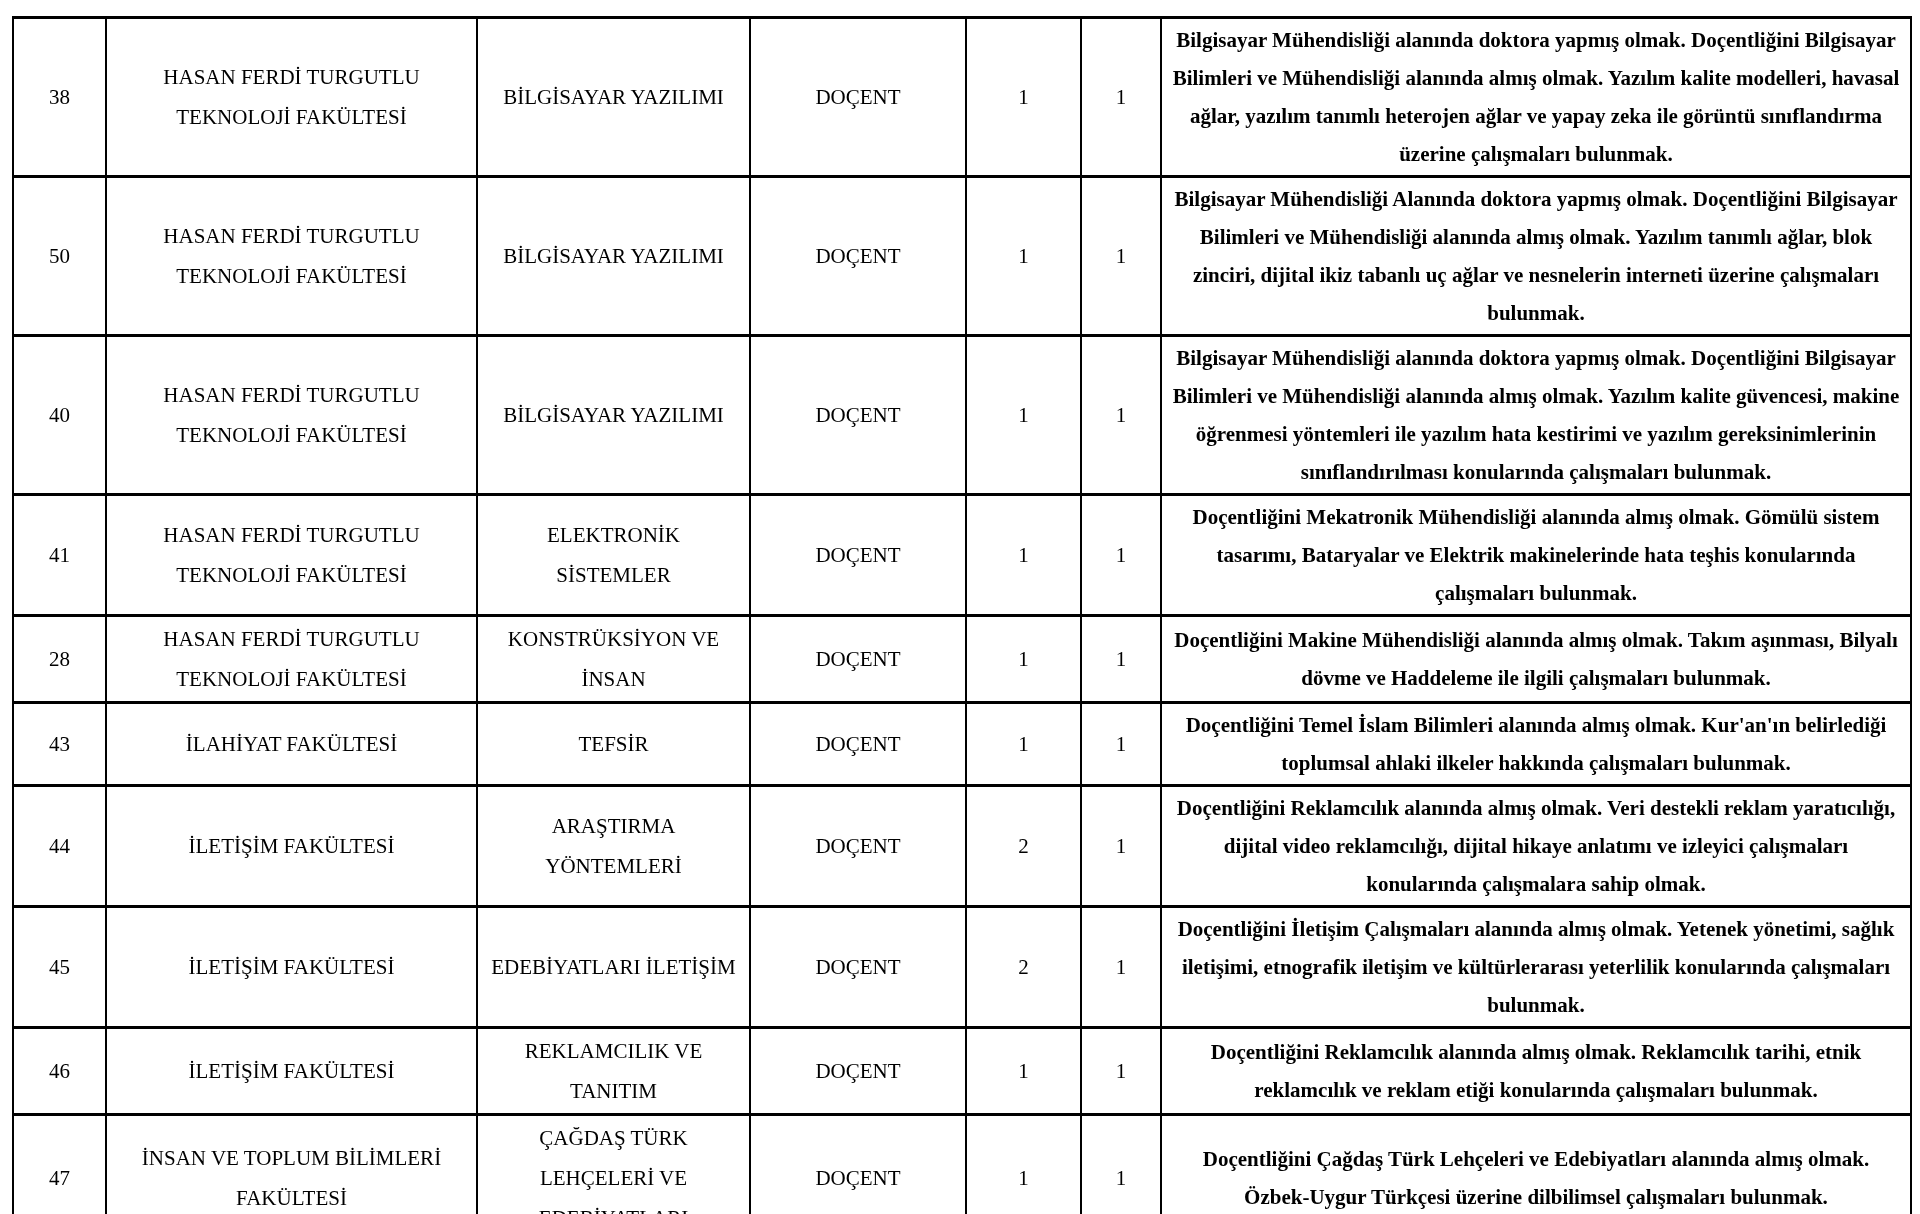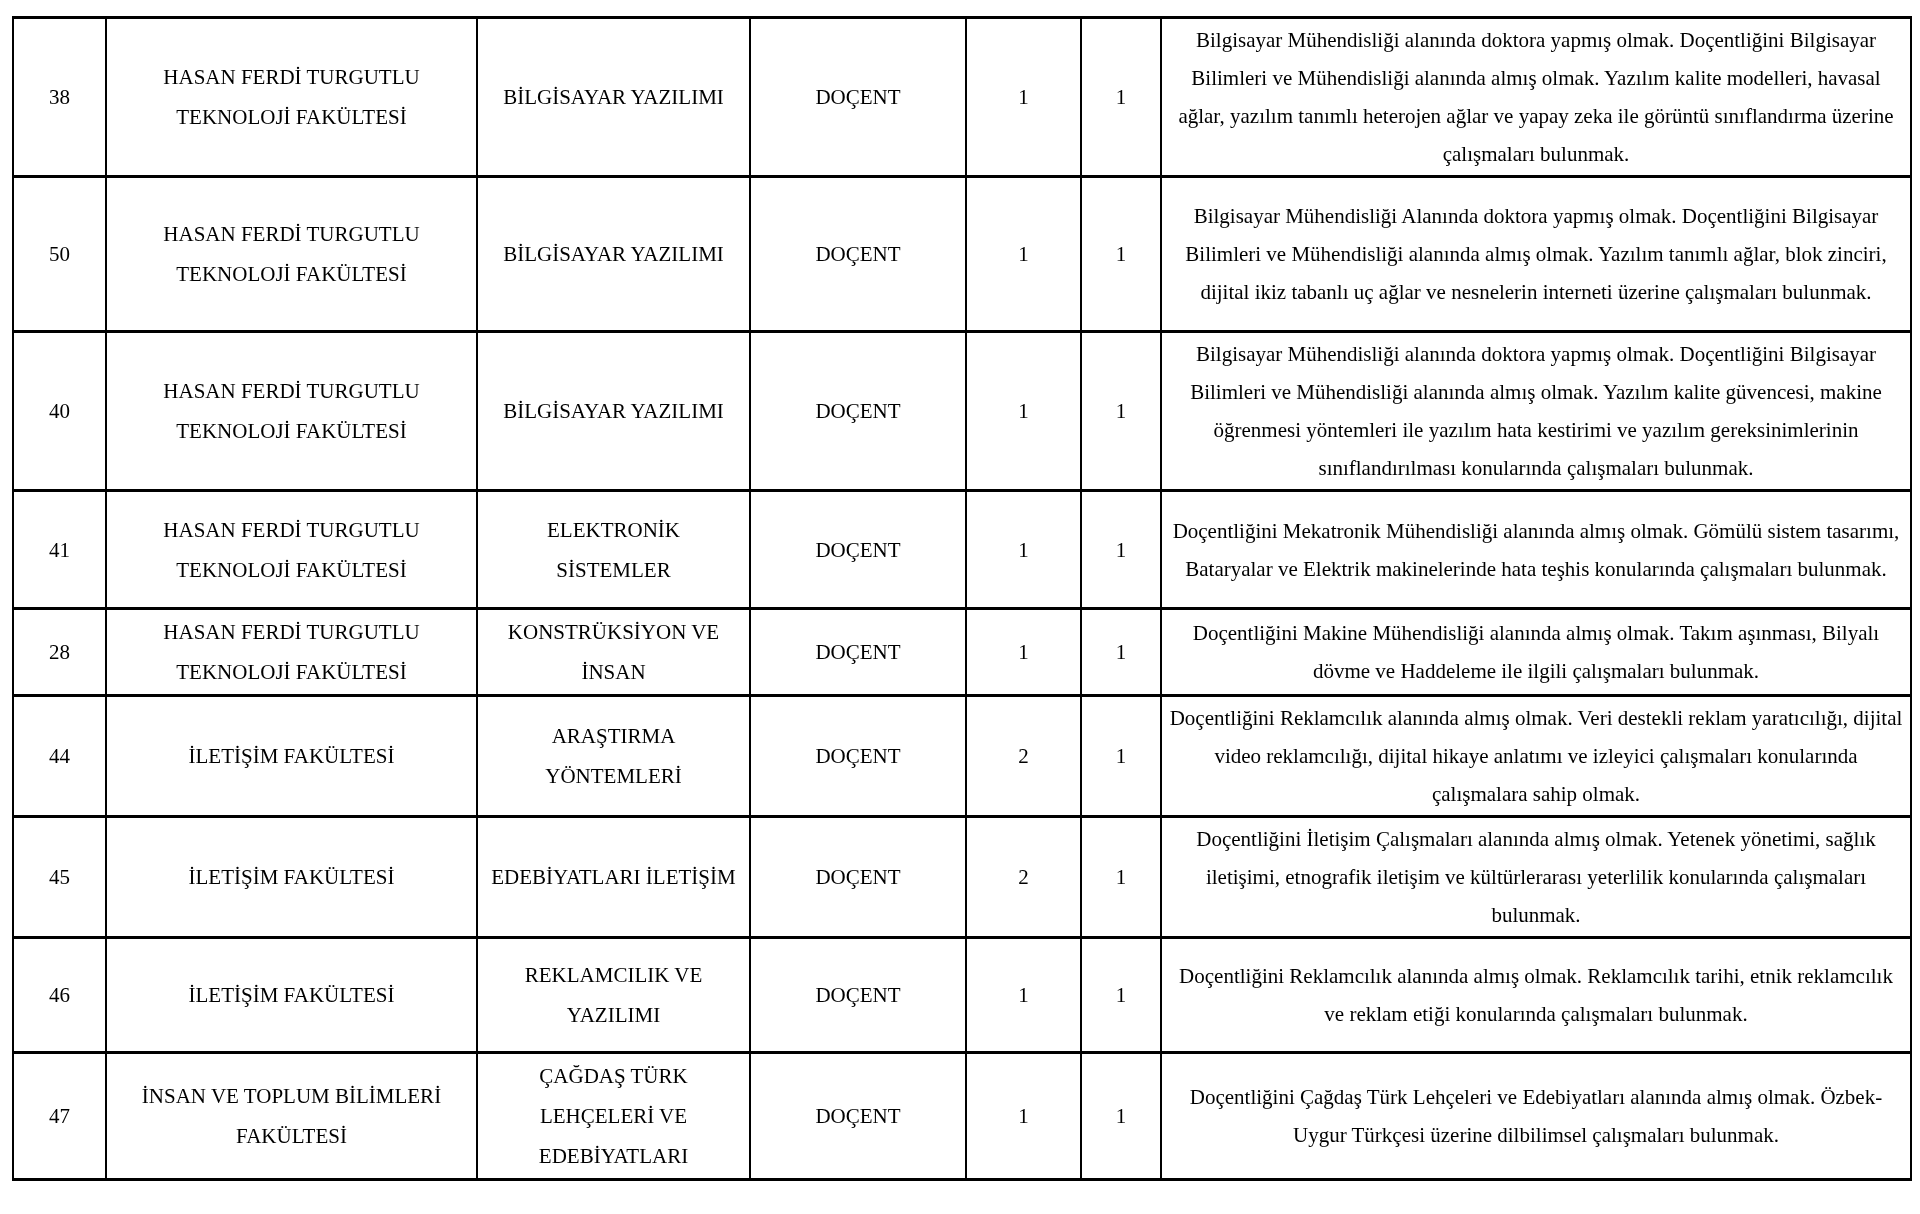--- a/index.html
+++ b/index.html
@@ -57,20 +57,21 @@
   td.cell-caps {
     white-space: pre-line;
     line-height: 40px;
   }
   td.cell-num {
     line-height: 40px;
   }
   td.cell-desc {
     line-height: 38px;
     padding: 2px 8px;
+    font-weight: bold;
   }
 </style>
 </head>
 <body>
 
 <div class="page">
   <table class="positions">
     <colgroup>
       <col class="c-no">
         <col class="c-fac">
@@ -127,20 +128,29 @@
         <td class="cell-caps">HASAN FERDİ TURGUTLU
 TEKNOLOJİ FAKÜLTESİ</td>
         <td class="cell-caps">KONSTRÜKSİYON VE
 İNSAN</td>
         <td class="cell-num">DOÇENT</td>
         <td class="cell-num">1</td>
         <td class="cell-num">1</td>
         <td class="cell-desc">Doçentliğini Makine Mühendisliği alanında almış olmak. Takım aşınması, Bilyalı dövme ve Haddeleme ile ilgili çalışmaları bulunmak.</td>
       </tr>
       <tr>
+        <td class="cell-num">43</td>
+        <td class="cell-caps">İLAHİYAT FAKÜLTESİ</td>
+        <td class="cell-caps">TEFSİR</td>
+        <td class="cell-num">DOÇENT</td>
+        <td class="cell-num">1</td>
+        <td class="cell-num">1</td>
+        <td class="cell-desc">Doçentliğini Temel İslam Bilimleri alanında almış olmak. Kur'an'ın belirlediği toplumsal ahlaki ilkeler hakkında çalışmaları bulunmak.</td>
+      </tr>
+      <tr>
         <td class="cell-num">44</td>
         <td class="cell-caps">İLETİŞİM FAKÜLTESİ</td>
         <td class="cell-caps">ARAŞTIRMA
 YÖNTEMLERİ</td>
         <td class="cell-num">DOÇENT</td>
         <td class="cell-num">2</td>
         <td class="cell-num">1</td>
         <td class="cell-desc">Doçentliğini Reklamcılık alanında almış olmak. Veri destekli reklam yaratıcılığı, dijital video reklamcılığı, dijital hikaye anlatımı ve izleyici çalışmaları konularında çalışmalara sahip olmak.</td>
       </tr>
       <tr>
@@ -149,21 +159,21 @@
         <td class="cell-caps">EDEBİYATLARI İLETİŞİM</td>
         <td class="cell-num">DOÇENT</td>
         <td class="cell-num">2</td>
         <td class="cell-num">1</td>
         <td class="cell-desc">Doçentliğini İletişim Çalışmaları alanında almış olmak. Yetenek yönetimi, sağlık iletişimi, etnografik iletişim ve kültürlerarası yeterlilik konularında çalışmaları bulunmak.</td>
       </tr>
       <tr>
         <td class="cell-num">46</td>
         <td class="cell-caps">İLETİŞİM FAKÜLTESİ</td>
         <td class="cell-caps">REKLAMCILIK VE
-YAZILIMI</td>
+TANITIM</td>
         <td class="cell-num">DOÇENT</td>
         <td class="cell-num">1</td>
         <td class="cell-num">1</td>
         <td class="cell-desc">Doçentliğini Reklamcılık alanında almış olmak. Reklamcılık tarihi, etnik reklamcılık ve reklam etiği konularında çalışmaları bulunmak.</td>
       </tr>
       <tr>
         <td class="cell-num">47</td>
         <td class="cell-caps">İNSAN VE TOPLUM BİLİMLERİ
 FAKÜLTESİ</td>
         <td class="cell-caps">ÇAĞDAŞ TÜRK

